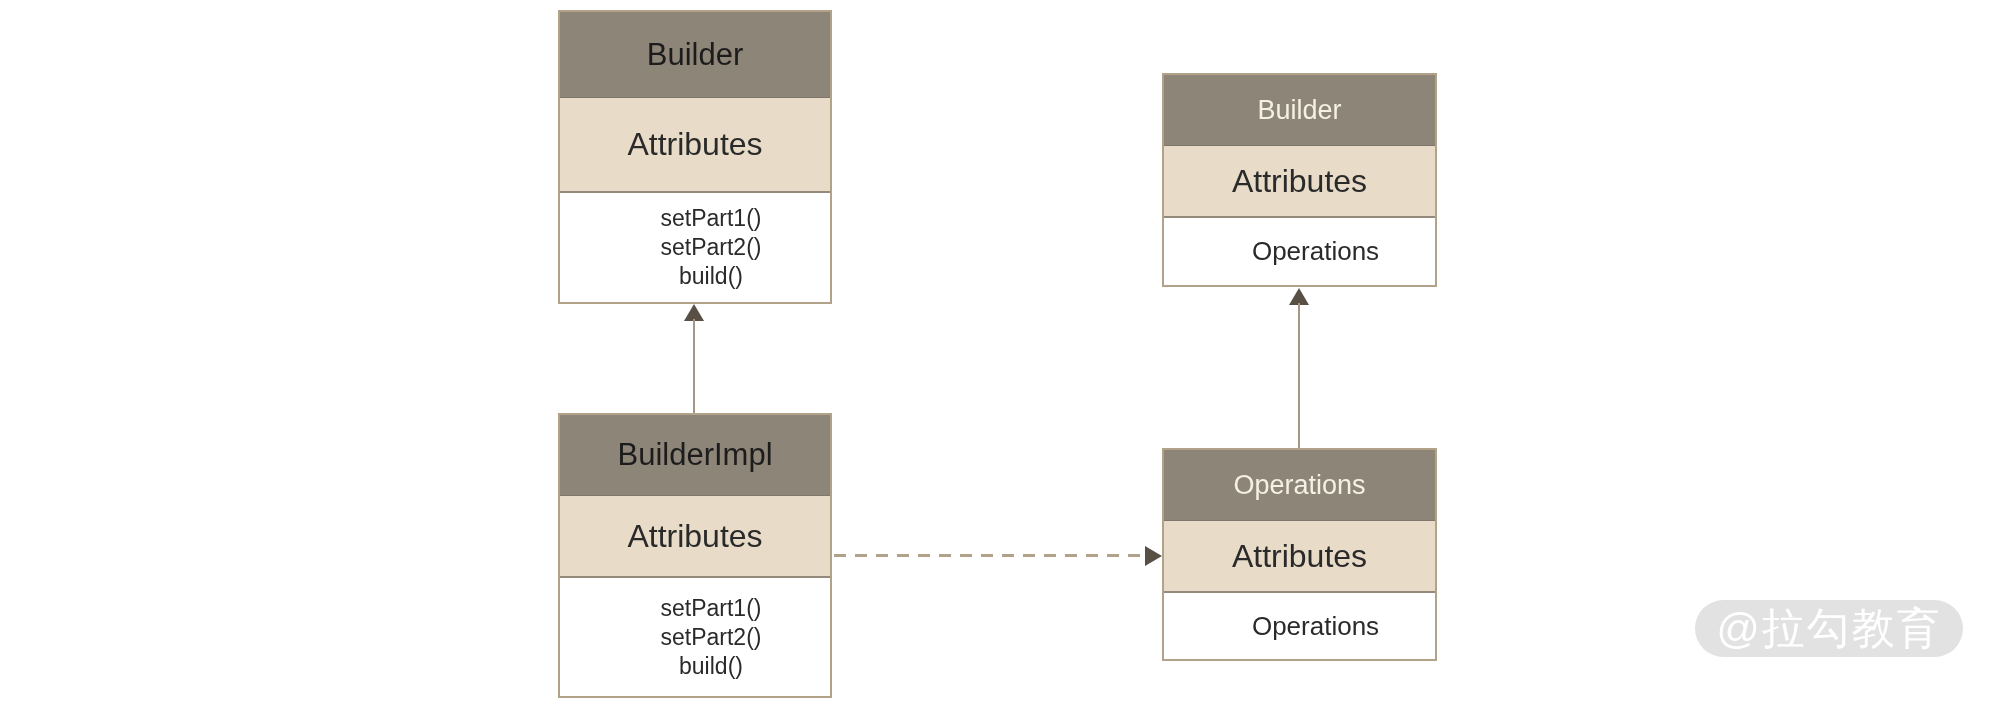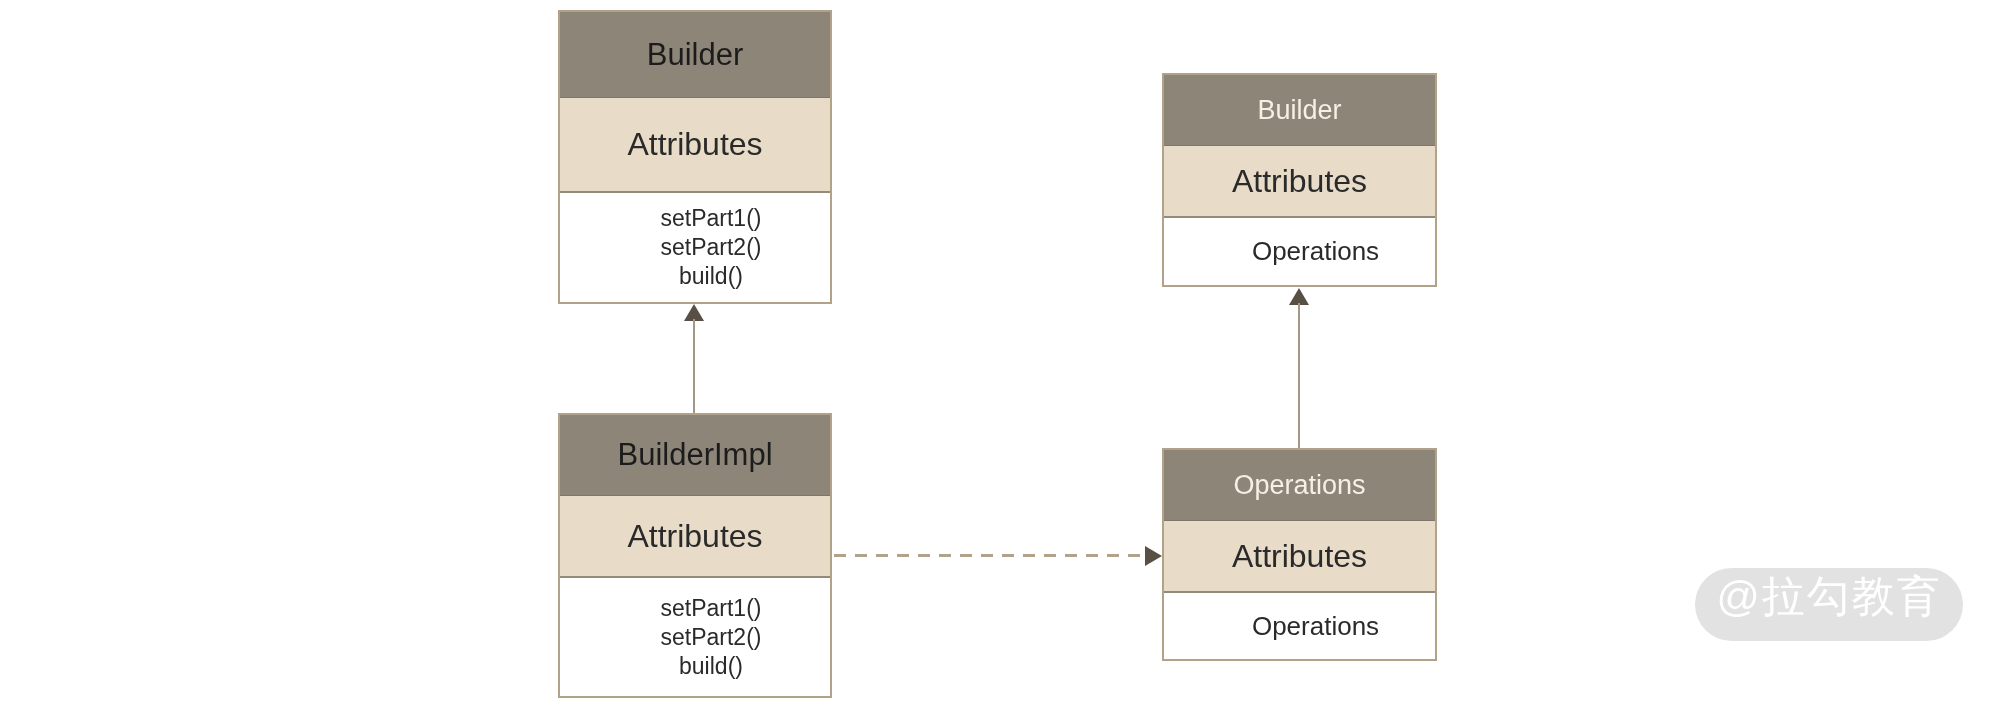--- a/index.html
+++ b/index.html
@@ -85,27 +85,27 @@
     width: 0; height: 0;
     border-top: 10px solid transparent;
     border-bottom: 10px solid transparent;
     border-left: 17px solid var(--arrowhead, #584f45);
   }
 
   
   .watermark {
     position: absolute;
     left: 1695px;
-    top: 568px;
+    top: 600px;
     width: 268px;
-    height: 73px;
+    height: 57px;
     background: var(--watermark-bg, #e2e2e2);
     border-radius: 37px;
     display: flex;
-    align-items: flex-start;
+    align-items: center;
     justify-content: center;
     color: var(--watermark-text, #ffffff);
     font-size: 43px;
     letter-spacing: 2px;
   }
 </style>
 </head>
 <body>
 
 <div id="canvas">

